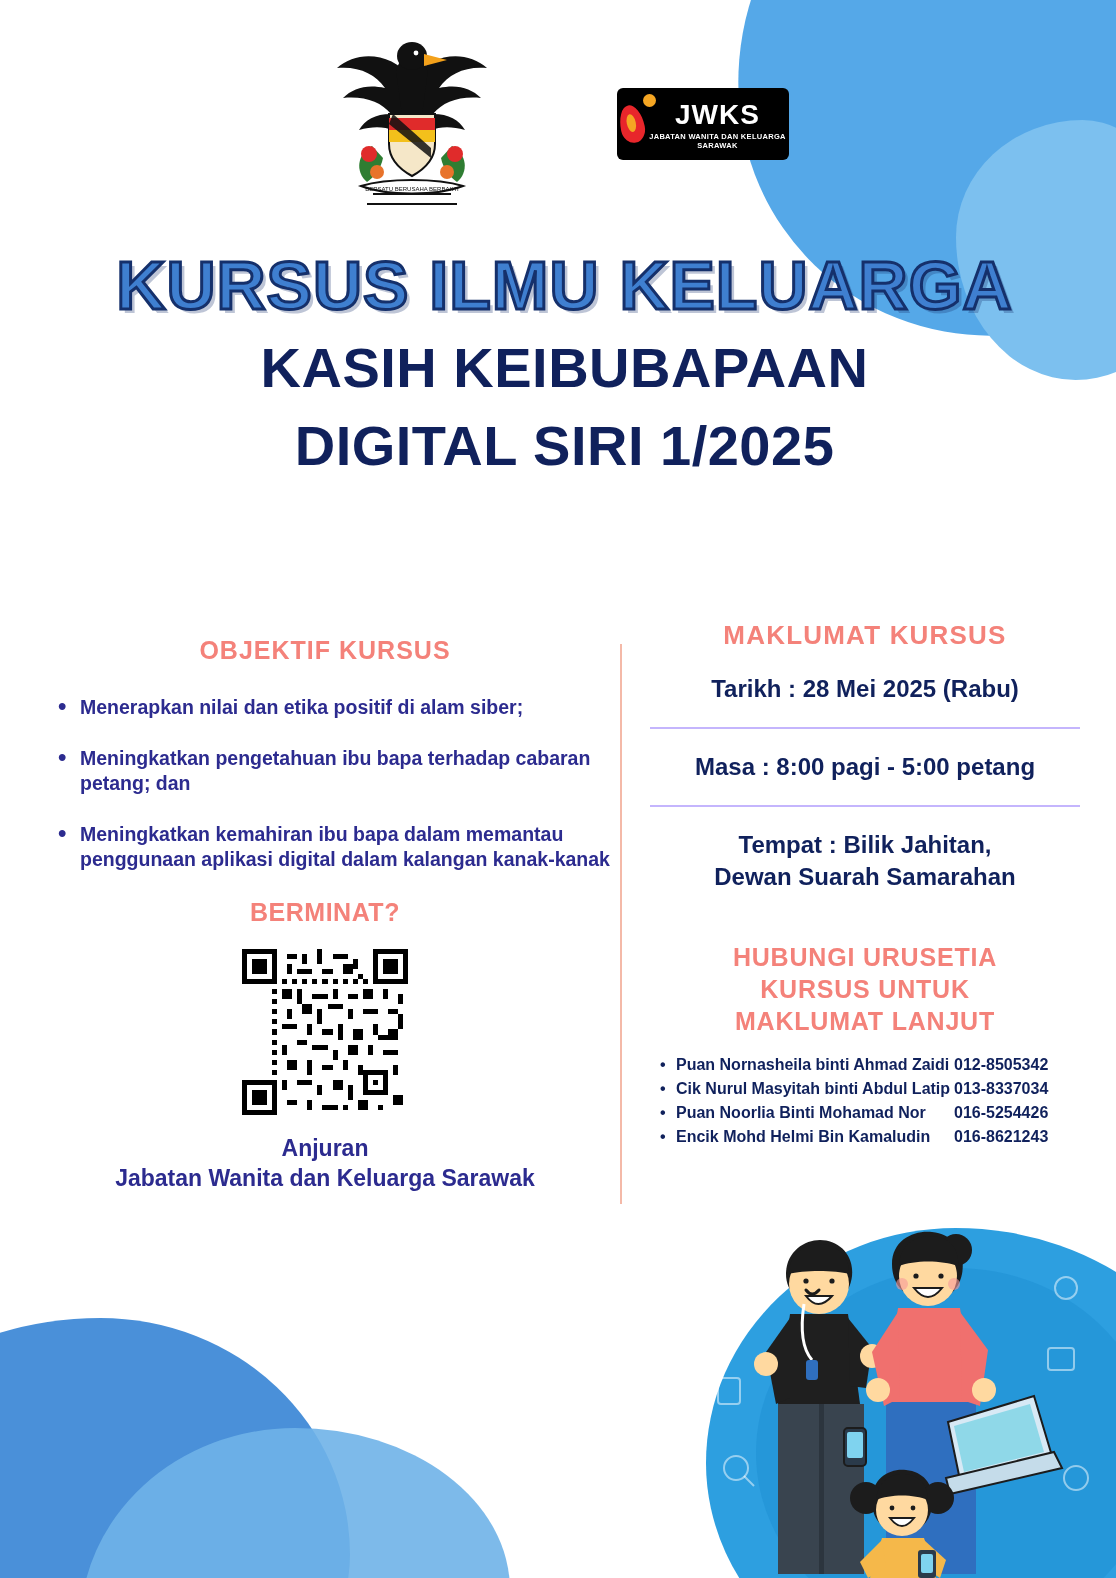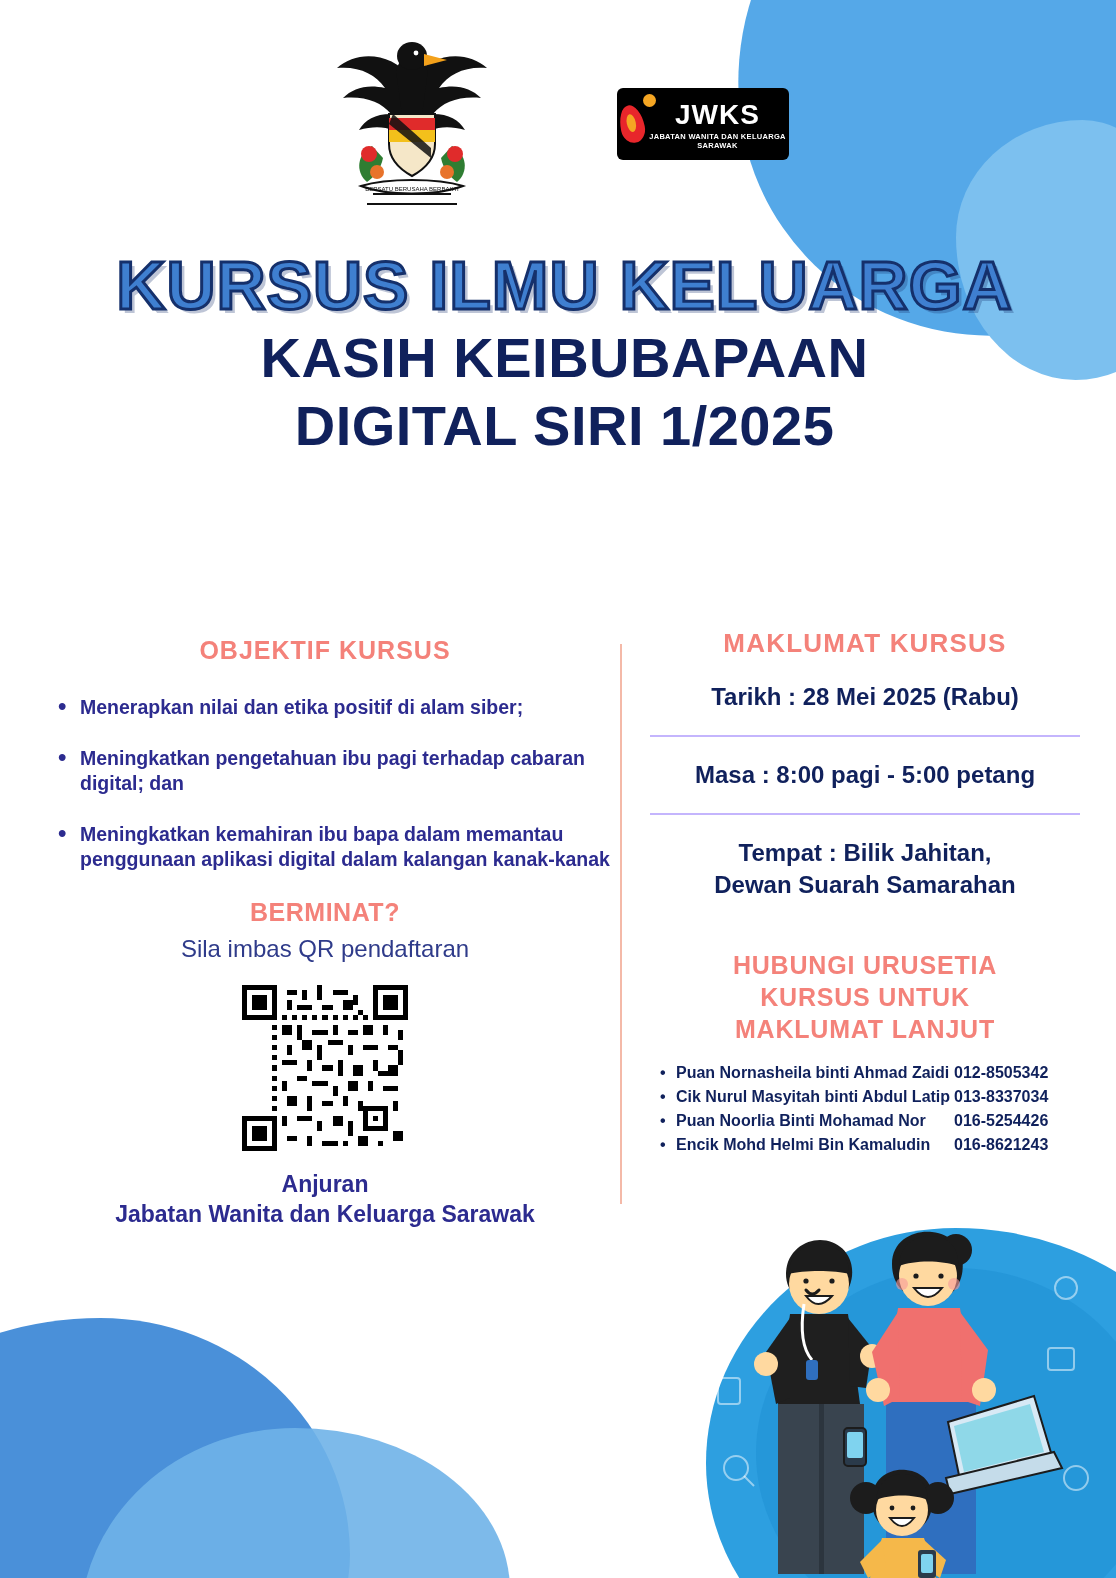--- a/index.html
+++ b/index.html
@@ -118,21 +118,21 @@
     text-align: center; z-index: 6;
   }
   .title-main {
     font-size: 68px; font-weight: 800; letter-spacing: 1px;
     color: #3f7fd0;
     -webkit-text-stroke: 3px #15306b;
     text-shadow: 4px 4px 0 rgba(21,48,107,.28);
     line-height: 78px;
   }
   .title-sub {
-    margin-top: 0;
+    margin-top: 10px;
     font-size: 56px; font-weight: 800; color: #10215c;
     line-height: 68px; letter-spacing: .5px;
   }
 
   
   .columns {
     position: absolute;
     top: 620px; left: 0; right: 0; bottom: 0;
     z-index: 6;
   }
@@ -188,21 +188,21 @@
     margin-top: 18px;
     color: #2c2b8f; font-size: 23px; font-weight: 800; line-height: 30px;
   }
 
   
   .col-right {
     position: absolute; left: 650px; top: 0; width: 430px;
     text-align: center;
   }
   .info-title {
-    color: #f4827a; font-size: 26px; font-weight: 800; letter-spacing: 1.2px; margin-top: 8px;
+    color: #f4827a; font-size: 26px; font-weight: 800; letter-spacing: 1.2px;
   }
   .info-row {
     color: #10215c; font-size: 24px; font-weight: 800;
     padding: 22px 4px;
     line-height: 32px;
   }
   .info-row.bordered { border-bottom: 2px solid #c4b5fd; }
   .contact-title {
     margin-top: 26px;
     color: #f4827a; font-size: 25px; font-weight: 800;
@@ -290,26 +290,25 @@
   </div>
 
   <div class="columns">
     <div class="divider"></div>
 
     <div class="col-left">
       <div class="section-title">OBJEKTIF KURSUS</div>
 
       <ul class="objective-list">
         <li>Menerapkan nilai dan etika positif di alam siber;</li>
-        <li>Meningkatkan pengetahuan ibu pagi terhadap cabaran digital; dan</li>
+        <li>Meningkatkan pengetahuan ibu bapa terhadap cabaran petang; dan</li>
         <li>Meningkatkan kemahiran ibu bapa dalam memantau penggunaan aplikasi digital dalam kalangan kanak-kanak</li>
       </ul>
 
       <div class="berminat">BERMINAT?</div>
-      <div class="scan-text">Sila imbas QR pendaftaran</div>
 
       <svg class="qr" viewBox="0 0 33 33" shape-rendering="crispEdges">
         <rect width="33" height="33" fill="#fff"></rect>
         <g fill="#000">
 
           <rect x="0" y="0" width="7" height="7"></rect>
             <rect x="1" y="1" width="5" height="5" fill="#fff"></rect>
             <rect x="2" y="2" width="3" height="3"></rect>
 
           <rect x="26" y="0" width="7" height="7"></rect>

